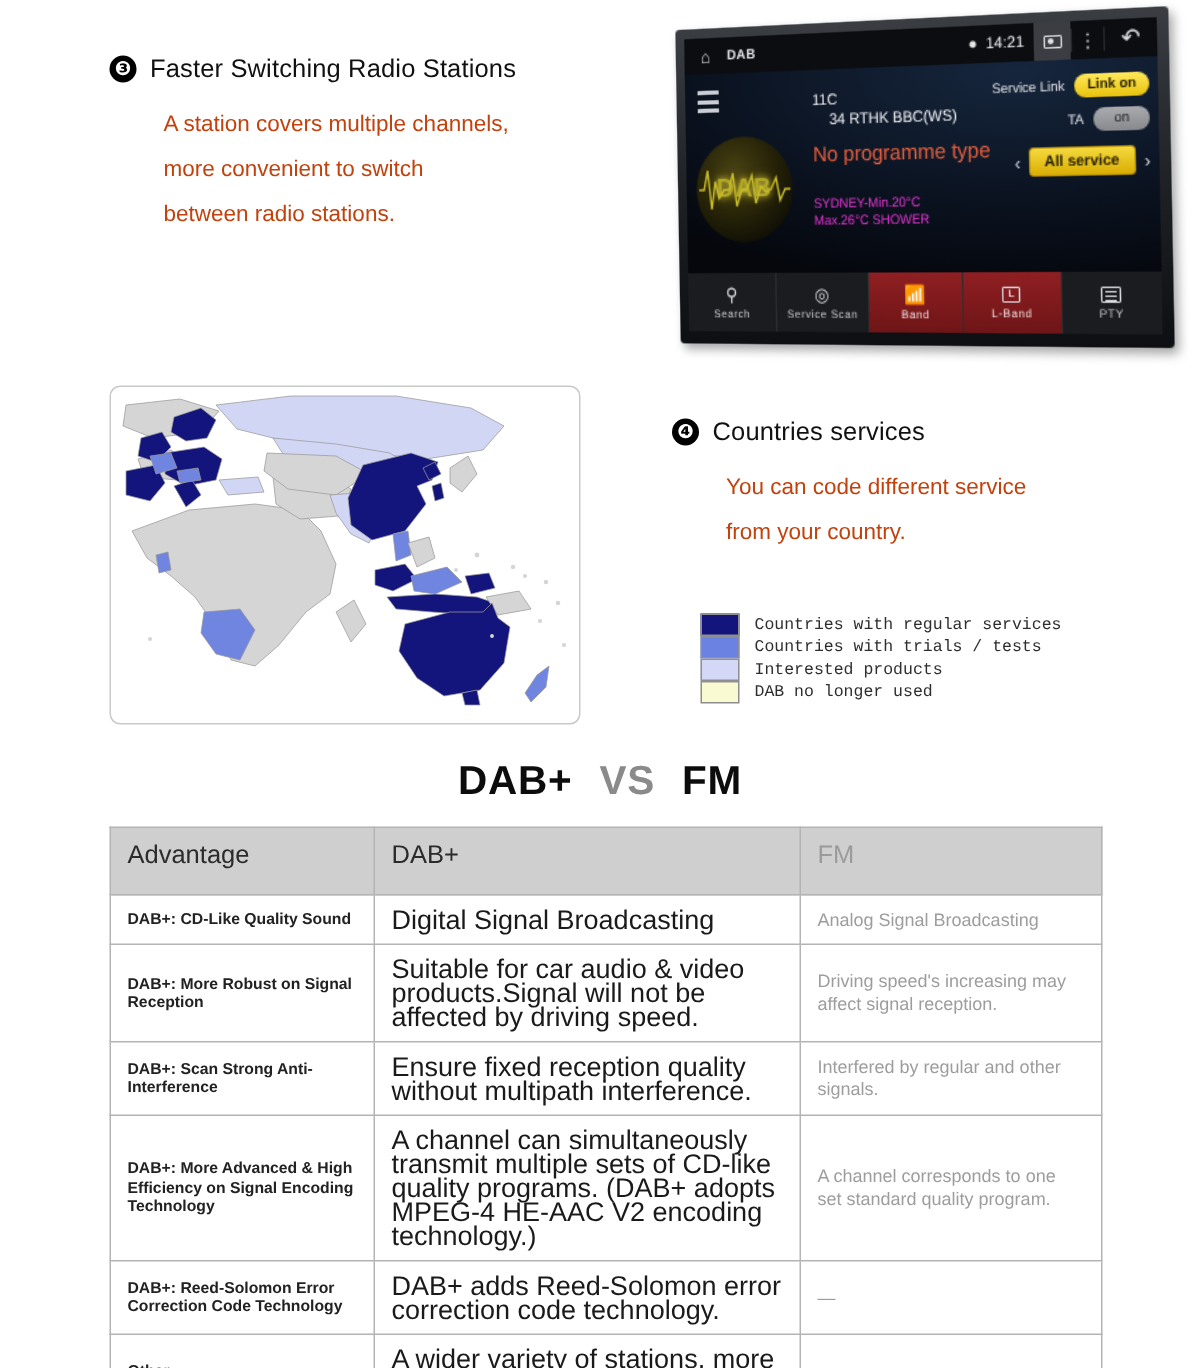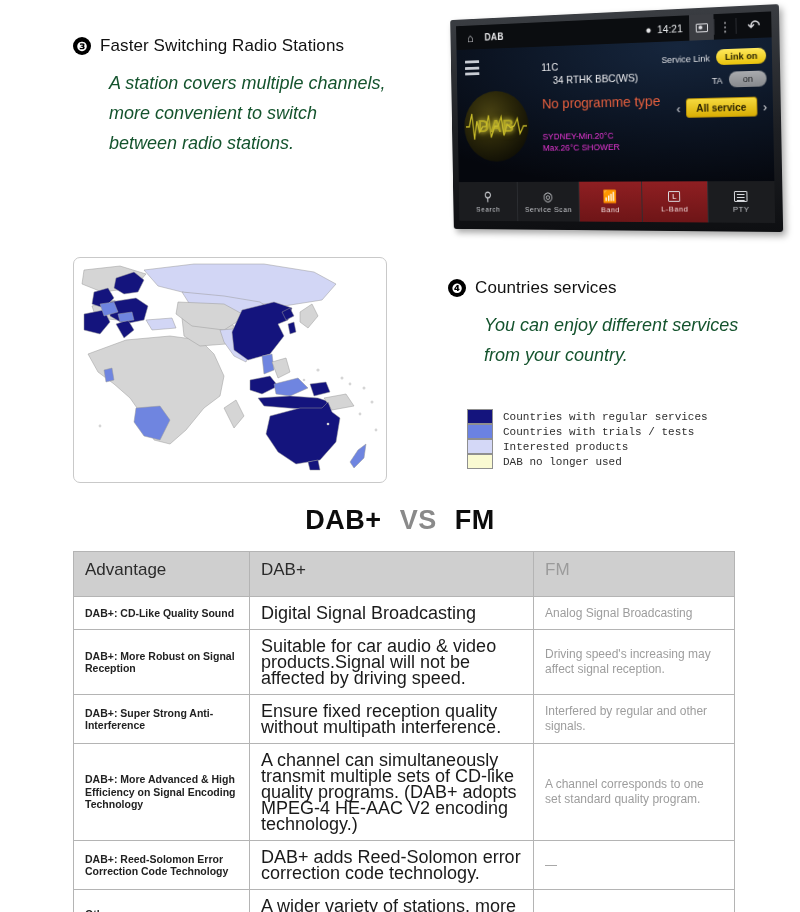--- a/index.html
+++ b/index.html
@@ -19,21 +19,21 @@
   .num-badge {
     width: 18px; height: 18px; border-radius: 50%;
     background: #000; color: #fff;
     font-size: 13px; font-weight: bold;
     display: flex; align-items: center; justify-content: center;
     line-height: 1; flex: none;
     font-family: "DejaVu Sans", sans-serif;
   }
   .feature-title { font-size: 17px; color: #111; letter-spacing: .1px; }
   .feature-body { margin-left: 36px; margin-top: 12px; }
-  .feature-body p { font-size: 18px; color: #14532d; line-height: 30px; font-style: italic; }
+  .feature-body p { font-size: 15px; color: #c2410c; line-height: 30px; }
 
   
   #headunit-wrap {
     position: absolute; left: 415px; top: 4px;
     width: 370px; height: 238px;
   }
   #headunit-skew {
     position: absolute; left: 0; top: 0;
     width: 366px; height: 228px;
     transform: perspective(760px) rotateY(-11deg) rotateZ(-1.1deg);
@@ -377,21 +377,21 @@
     </g>
   </svg>
 </div>
 
 <div class="feature-block" style="left:448px; top:278px; width:320px;">
   <div class="feature-head">
     <span class="num-badge">❹</span>
     <span class="feature-title">Countries services</span>
   </div>
   <div class="feature-body">
-    <p>You can enjoy different services</p>
+    <p>You can code different service</p>
     <p>from your country.</p>
   </div>
 </div>
 
 <div id="legend">
   <div class="legend-row">
     <span class="legend-sw" style="background:#14147d"></span>
     <span class="legend-tx">Countries with regular services</span>
   </div>
   <div class="legend-row">
@@ -432,21 +432,21 @@
       <td class="adv">DAB+: CD-Like Quality Sound</td>
       <td class="dab">Digital Signal Broadcasting</td>
       <td class="fm">Analog Signal Broadcasting</td>
     </tr>
     <tr>
       <td class="adv">DAB+: More Robust on Signal Reception</td>
       <td class="dab">Suitable for car audio &amp; video products.Signal will not be affected by driving speed.</td>
       <td class="fm">Driving speed's increasing may affect signal reception.</td>
     </tr>
     <tr>
-      <td class="adv">DAB+: Super Strong Anti-Interference</td>
+      <td class="adv">DAB+: Scan Strong Anti-Interference</td>
       <td class="dab">Ensure fixed reception quality without multipath interference.</td>
       <td class="fm">Interfered by regular and other signals.</td>
     </tr>
     <tr>
       <td class="adv">DAB+: More Advanced &amp; High Efficiency on Signal Encoding Technology</td>
       <td class="dab">A channel can simultaneously transmit multiple sets of CD-like quality programs. (DAB+ adopts MPEG-4 HE-AAC V2 encoding technology.)</td>
       <td class="fm">A channel corresponds to one set standard quality program.</td>
     </tr>
     <tr>
       <td class="adv">DAB+: Reed-Solomon Error Correction Code Technology</td>

